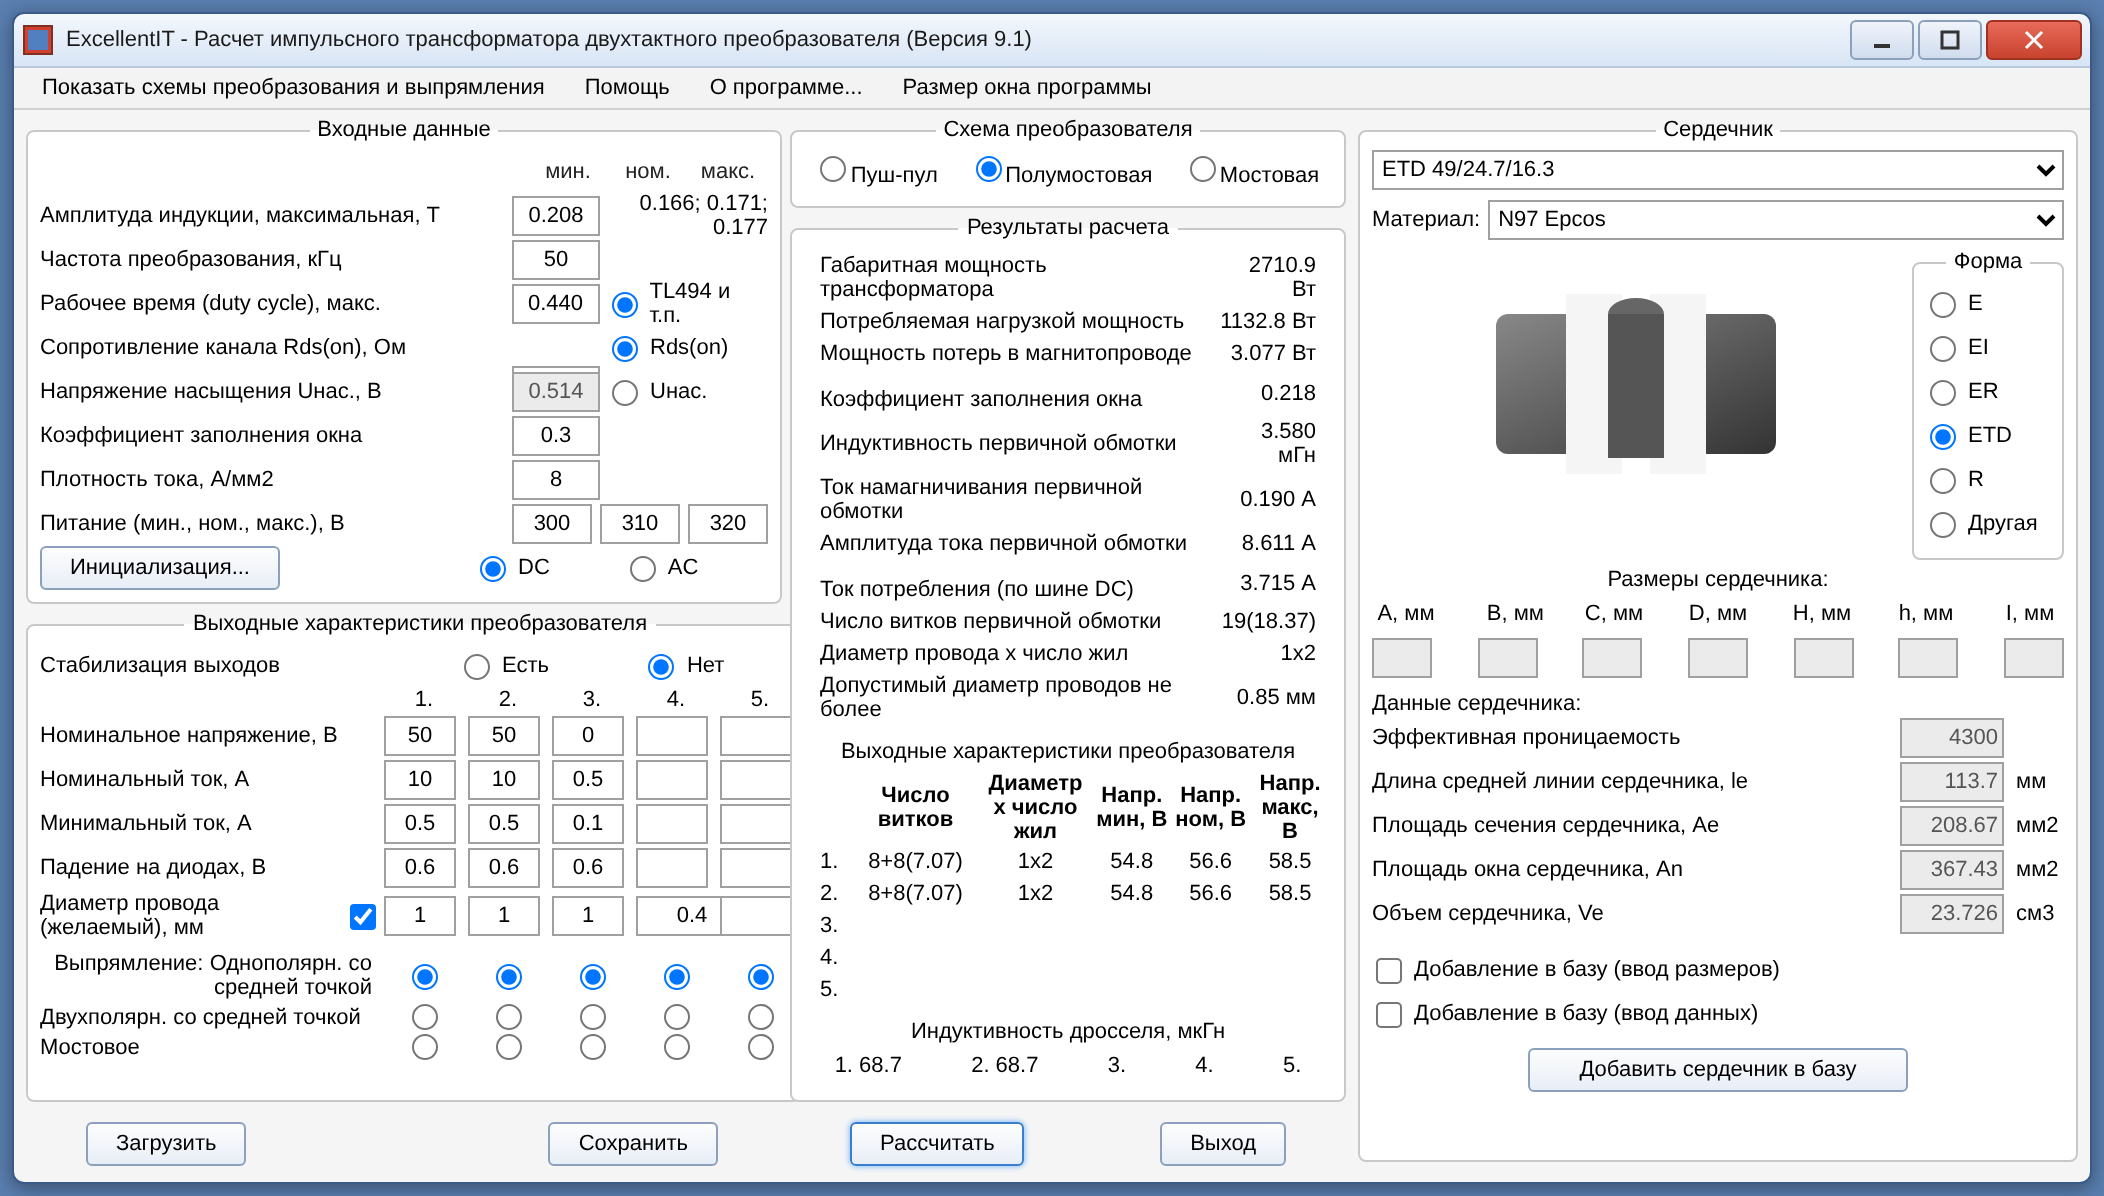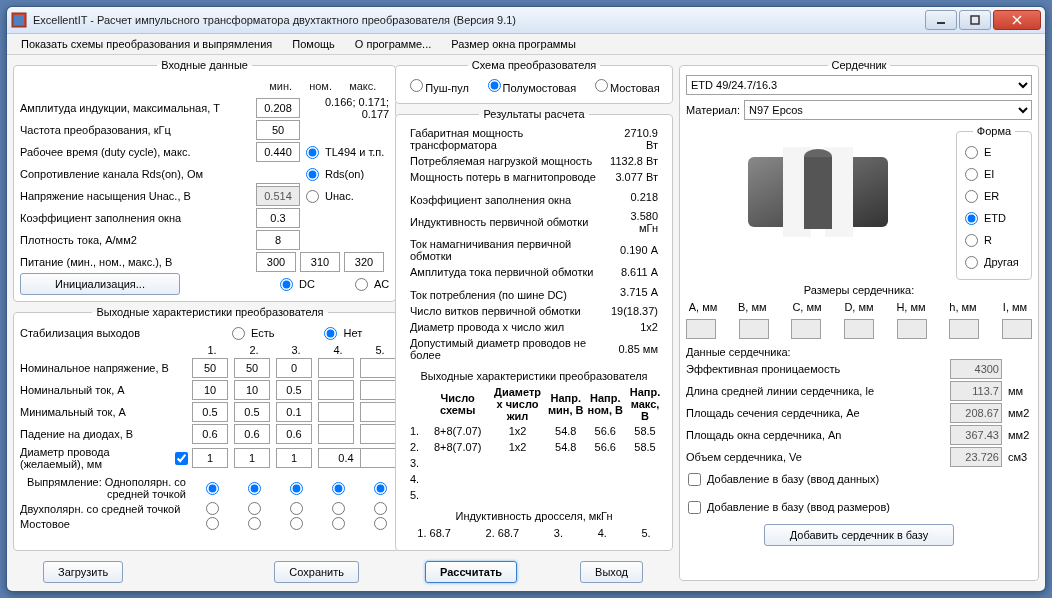--- a/index.html
+++ b/index.html
@@ -19,22 +19,22 @@
 fieldset.center-legend > legend { margin-left: auto; margin-right: auto; display: table; }
 .col-left { width: 376px; display: flex; flex-direction: column; }
 .col-mid { width: 278px; display: flex; flex-direction: column; }
 .col-right { flex: 1; display: flex; flex-direction: column; }
 .row { display: flex; align-items: center; height: 22px; gap: 4px; }
 .row label { white-space: nowrap; }
 input[type=text] { height: 20px; border: 1px solid #a0a0a0; padding: 0 2px; text-align: center; background: #fff; }
 input[type=text].ro { background: #ebebeb; color: #555; }
 input[type=radio], input[type=checkbox] { margin: 0 2px; }
 .btn { height: 22px; padding: 0 14px; border: 1px solid #8aa0bc; border-radius: 3px; background: linear-gradient(#fdfdfd,#e8eef7); cursor: pointer; }
-.btn.primary { border: 1px solid #3a7fcf; box-shadow: 0 0 3px #6aaef5; font-weight: bold; }
-.small-head { color: #222; }
+.btn.primary { border: 1px solid #3a7fcf; box-shadow: 0 0 3px #6aaef5; }
+.small-head { text-align: center; color: #222; }
 .val-col { text-align: right; width: 60px; }
 .out-table td { padding: 1px 6px; }
 select { height: 20px; border: 1px solid #a0a0a0; background: #fff; }
 .core-img { width: 160px; height: 120px; margin: 2px auto; }
 .dims input { width: 30px; }
 .core-data input { width: 52px; text-align: right; }
 .footer-btns { display: flex; justify-content: space-between; padding: 6px 30px 2px 30px; }
 .grid-in { display: grid; grid-template-columns: 170px 40px 40px 40px 40px 40px; gap: 2px; align-items: center; }
 .grid-in .hdr { text-align: center; }
 .radio-grid { display: grid; grid-template-columns: 170px repeat(5, 40px); gap: 2px; align-items: center; justify-items: center; }
@@ -121,21 +121,21 @@
             <label style="width:232px">Плотность тока, А/мм2</label>
             <input type="text" style="width: 44px;" value="8">
           </div>
         <div class="row">
             <label style="width:232px">Питание (мин., ном., макс.), В</label>
             <input type="text" style="width: 40px;" value="300">
             <input type="text" style="width: 40px;" value="310">
             <input type="text" style="width: 40px;" value="320">
           </div>
         <div class="row">
-            <button class="btn" style="width:160px">Инициализация...</button>
+            <button class="btn" style="width:120px">Инициализация...</button>
             <span style="width:90px"></span>
             <input type="radio" name="pwr" checked="" style="">
             <span>DC</span>
             <span style="width:30px"></span>
             <input type="radio" name="pwr" style="">
             <span>AC</span>
           </div>
       </fieldset>
 
       <fieldset class="center-legend" style="flex:1">
@@ -285,21 +285,21 @@
                 <td>Допустимый диаметр проводов не более</td>
                 <td class="val-col">0.85 мм</td>
               </tr>
             </tbody>
           </table>
         <div style="text-align:center;margin:6px 0 2px 0">Выходные характеристики преобразователя</div>
         <table class="out-table" style="width:100%;text-align:center">
           <thead>
               <tr id="out-head">
                 <th></th>
-                <th>Число схемы</th>
+                <th>Число витков</th>
                 <th>Диаметр x число жил</th>
                 <th>Напр. мин, В</th>
                 <th>Напр. ном, В</th>
                 <th>Напр. макс, В</th>
               </tr>
             </thead>
           <tbody id="out-body">
               <tr>
                 <td>1.</td>
                 <td>8+8(7.07)</td>
@@ -405,21 +405,21 @@
                 <div class="row">
                   <input type="radio" name="shape" style="">
                   <span>Другая</span>
                 </div>
               </div>
           </fieldset>
         </div>
         <div style="text-align:center">Размеры сердечника:</div>
         <div class="row dims" style="justify-content:space-between" id="dims-head">
             <span style="width: 34px; text-align: center;">A, мм</span>
-            <span style="width: 34px; text-align: left;">B, мм</span>
+            <span style="width: 34px; text-align: right;">B, мм</span>
             <span style="width: 34px; text-align: center;">C, мм</span>
             <span style="width: 34px; text-align: center;">D, мм</span>
             <span style="width: 34px; text-align: center;">H, мм</span>
             <span style="width: 34px; text-align: center;">h, мм</span>
             <span style="width: 34px; text-align: center;">I, мм</span>
           </div>
         <div class="row dims" style="justify-content:space-between" id="dims-inputs">
             <input type="text" class="ro" style="">
             <input type="text" class="ro" style="">
             <input type="text" class="ro" style="">
@@ -449,25 +449,25 @@
               <label style="flex:1">Площадь окна сердечника, An</label>
               <input type="text" class="ro" value="367.43" style="">
               <span style="width:26px;padding-left:2px">мм2</span>
             </div>
             <div class="row">
               <label style="flex:1">Объем сердечника, Ve</label>
               <input type="text" class="ro" value="23.726" style="">
               <span style="width:26px;padding-left:2px">см3</span>
             </div>
           </div>
-        <div class="row">
-            <input type="checkbox" style="">
-            <span>Добавление в базу (ввод данных)</span>
-          </div>
         <div class="row" style="margin-top:6px">
             <input type="checkbox" style="">
             <span>Добавление в базу (ввод размеров)</span>
+          </div>
+        <div class="row">
+            <input type="checkbox" style="">
+            <span>Добавление в базу (ввод данных)</span>
           </div>
         <div style="text-align:center;margin-top:6px"><button class="btn" style="width:190px">Добавить сердечник в базу</button></div>
       </fieldset>
     </div>
   </div>
 </div>
 
 </body></html>

